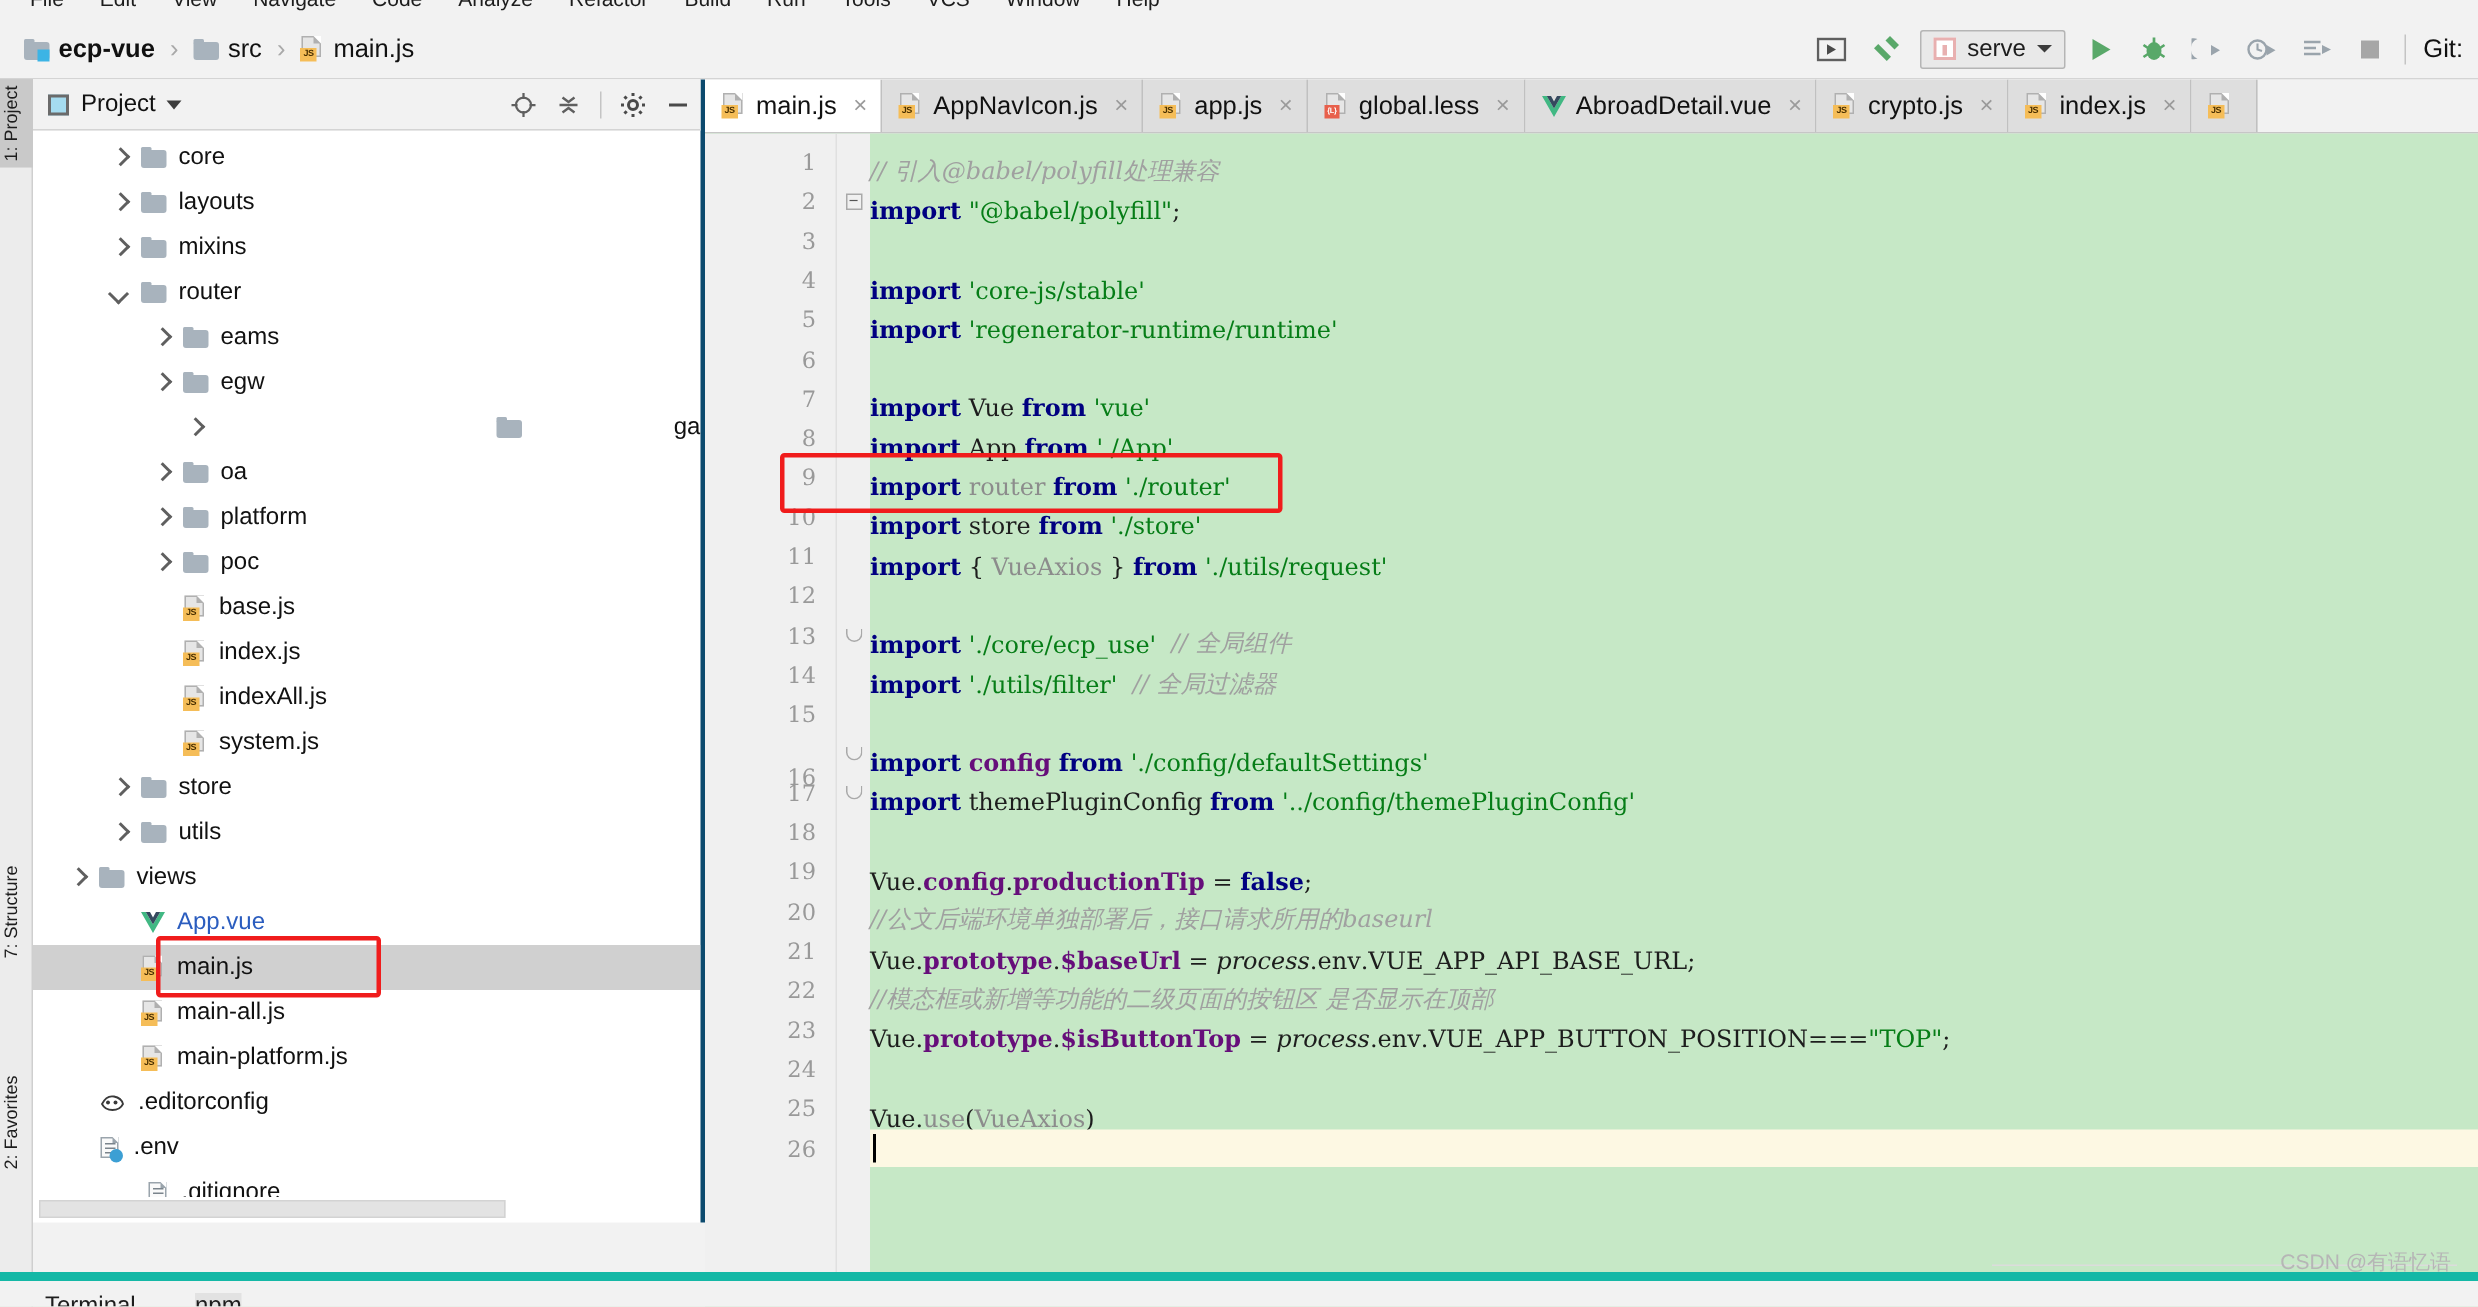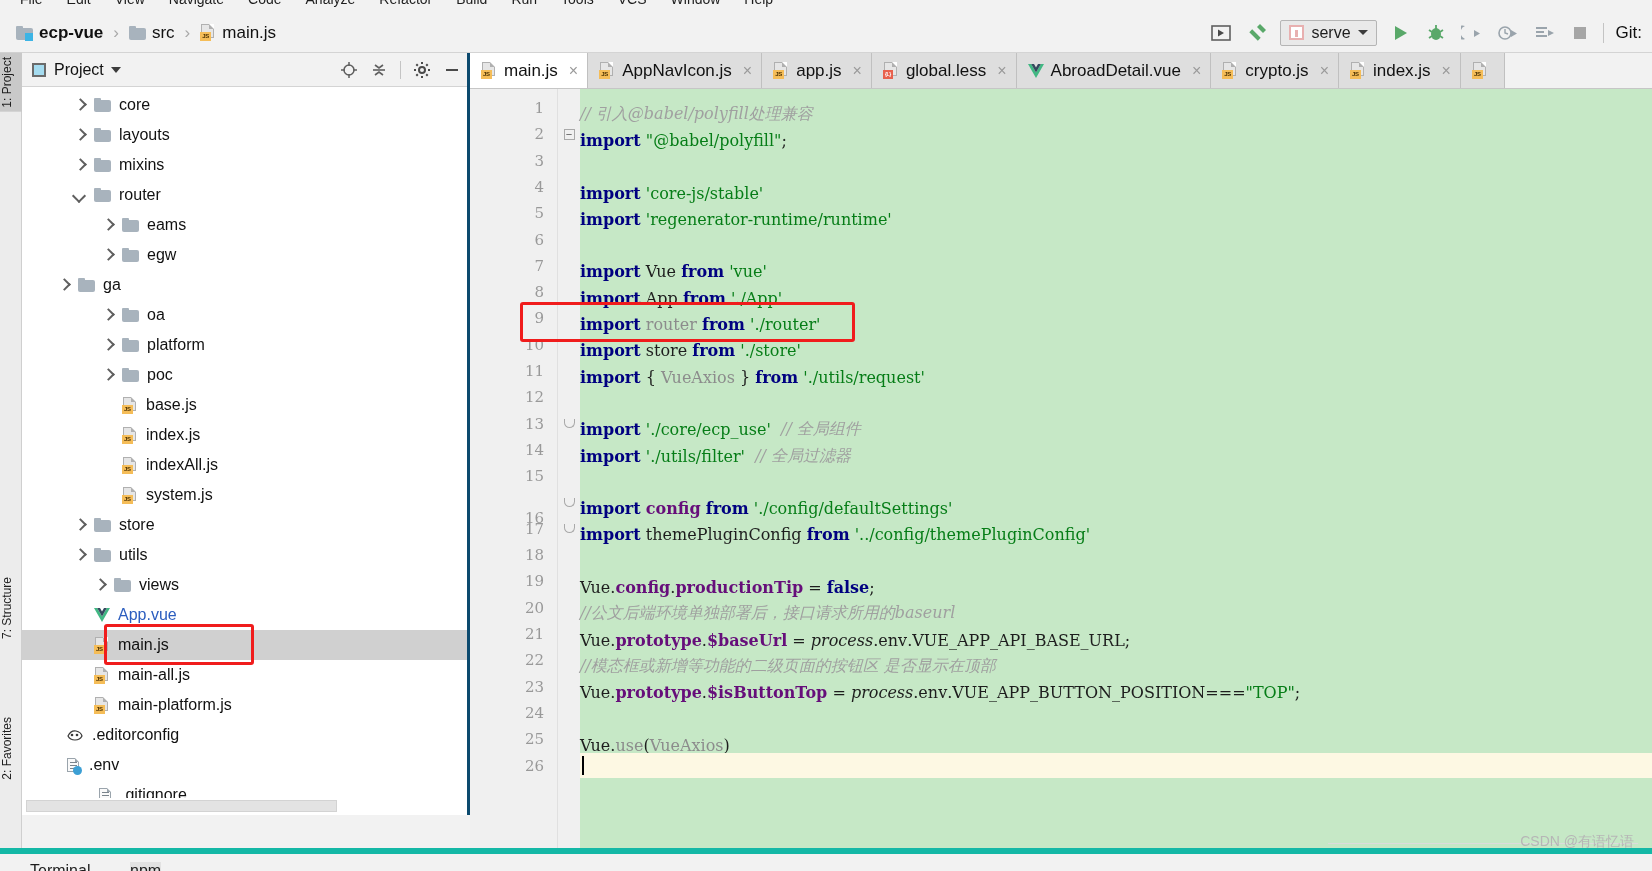--- a/index.html
+++ b/index.html
@@ -365,21 +365,21 @@
           <span style="width: 8px; flex: 0 0 auto;"></span>
           <span class="ic-folder"></span>
           <span class="tlabel">eams</span>
         </div>
         <div class="trow" style="padding-left: 78px;">
           <span class="arrow closed"></span>
           <span style="width: 8px; flex: 0 0 auto;"></span>
           <span class="ic-folder"></span>
           <span class="tlabel">egw</span>
         </div>
-        <div class="trow" style="padding-left: 34px;">
+        <div class="trow" style="padding-left: 100px; justify-content: space-between;">
           <span class="arrow closed"></span>
           <span style="width: 8px; flex: 0 0 auto;"></span>
           <span class="ic-folder"></span>
           <span class="tlabel">ga</span>
         </div>
         <div class="trow" style="padding-left: 78px;">
           <span class="arrow closed"></span>
           <span style="width: 8px; flex: 0 0 auto;"></span>
           <span class="ic-folder"></span>
           <span class="tlabel">oa</span>
@@ -437,21 +437,21 @@
           <span style="width: 8px; flex: 0 0 auto;"></span>
           <span class="ic-folder"></span>
           <span class="tlabel">store</span>
         </div>
         <div class="trow" style="padding-left: 50px;">
           <span class="arrow closed"></span>
           <span style="width: 8px; flex: 0 0 auto;"></span>
           <span class="ic-folder"></span>
           <span class="tlabel">utils</span>
         </div>
-        <div class="trow" style="padding-left: 70px;">
+        <div class="trow" style="padding-left: 22px;">
           <span class="arrow closed"></span>
           <span style="width: 8px; flex: 0 0 auto;"></span>
           <span class="ic-folder"></span>
           <span class="tlabel">views</span>
         </div>
         <div class="trow" style="padding-left: 50px;">
           <span class="arrow"></span>
           <span style="width: 8px; flex: 0 0 auto;"></span>
           <span class="ic-vue">
             <svg width="16" height="14" viewBox="0 0 16 14">

